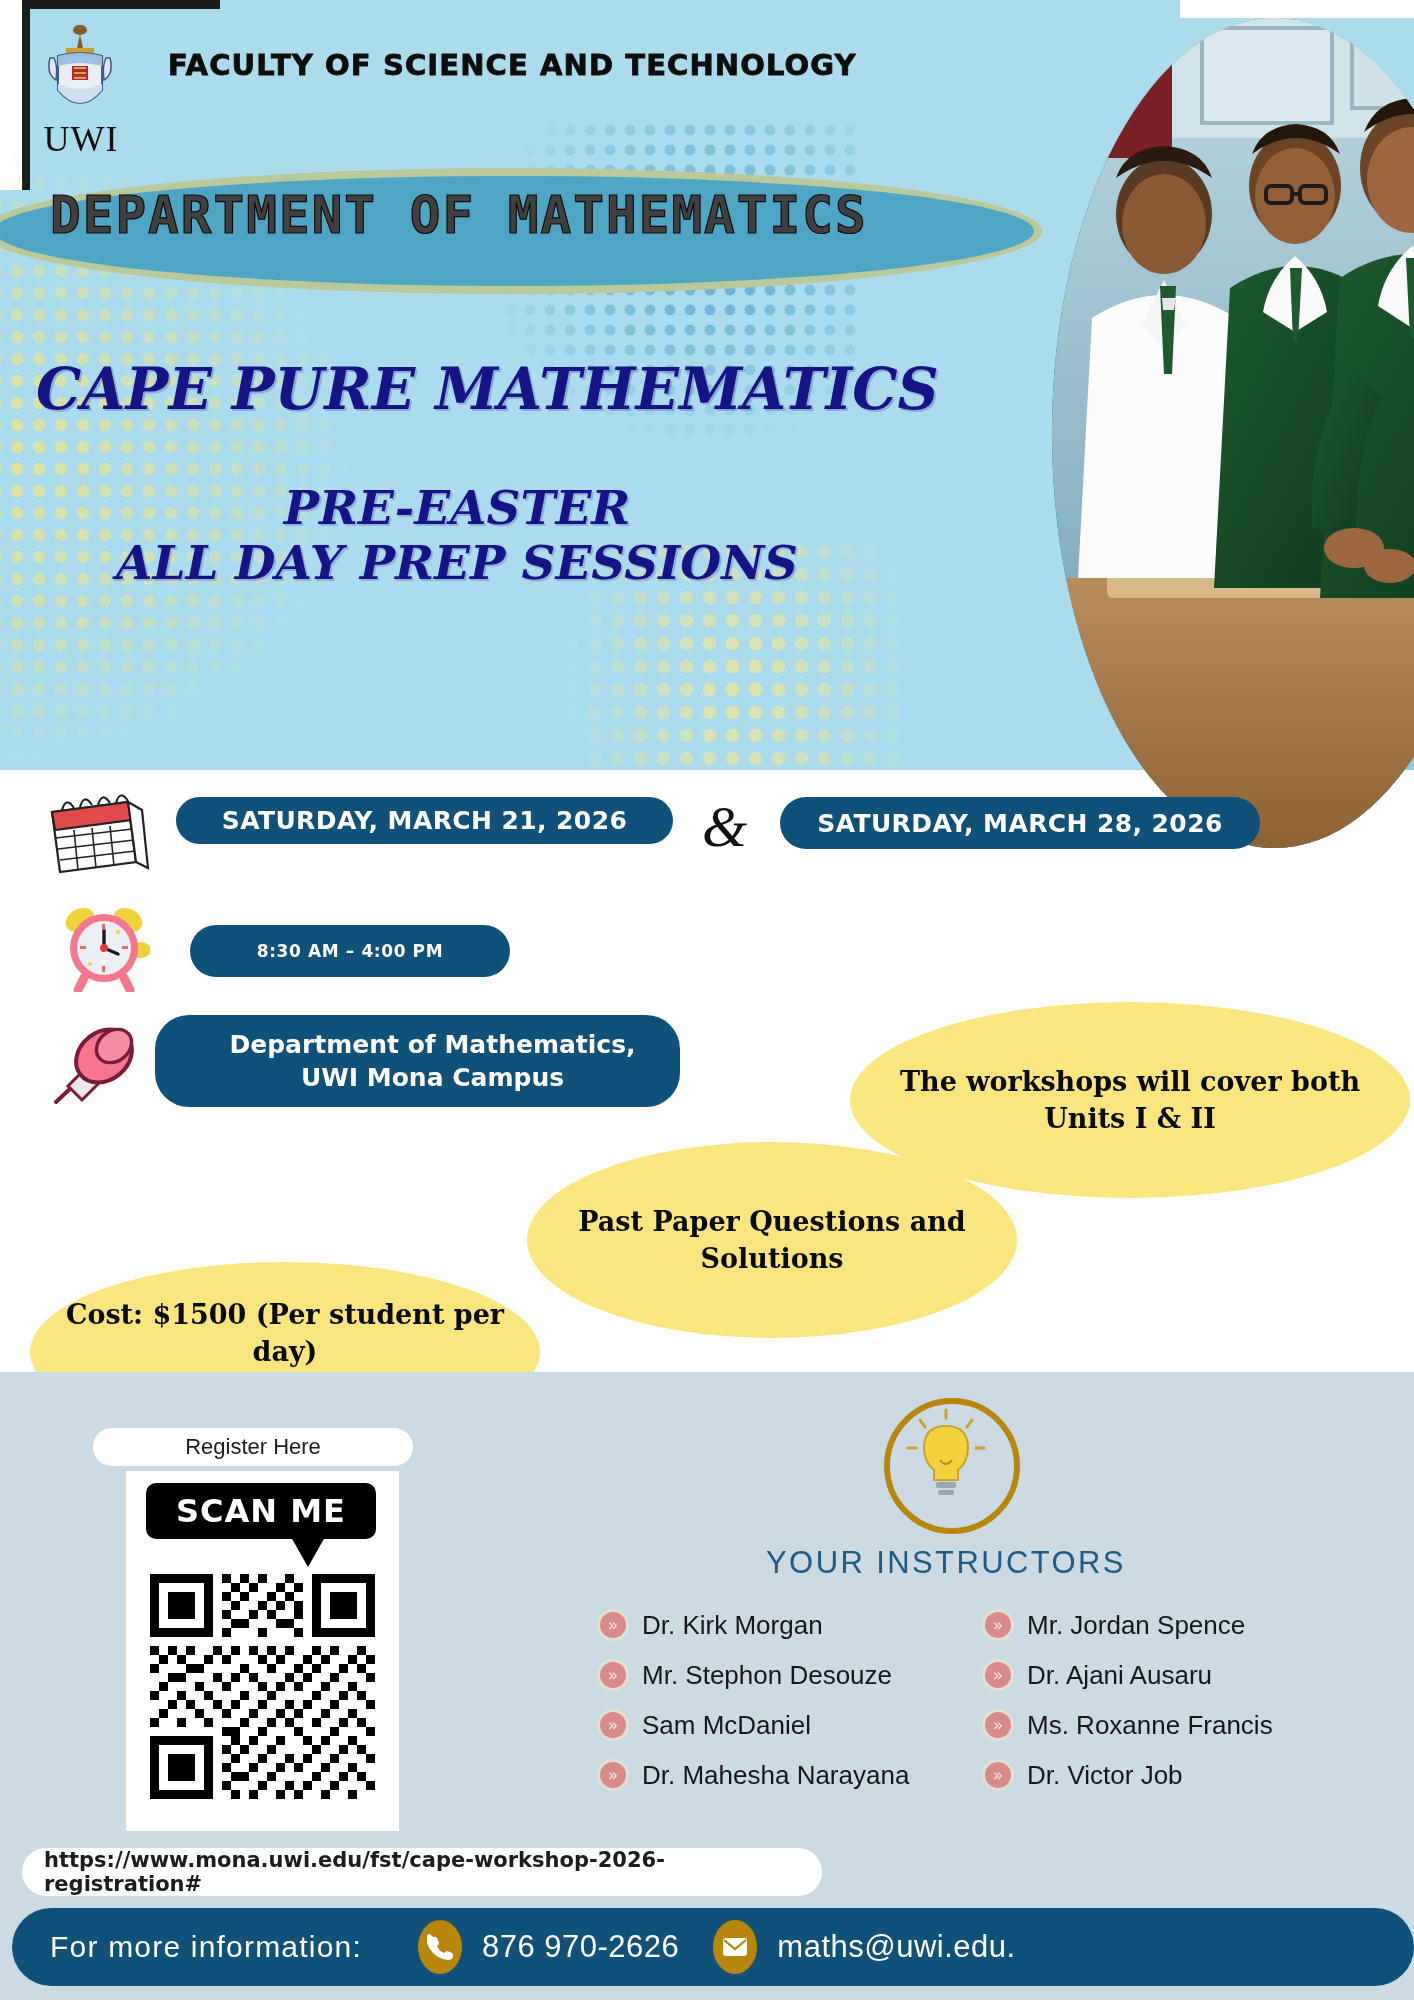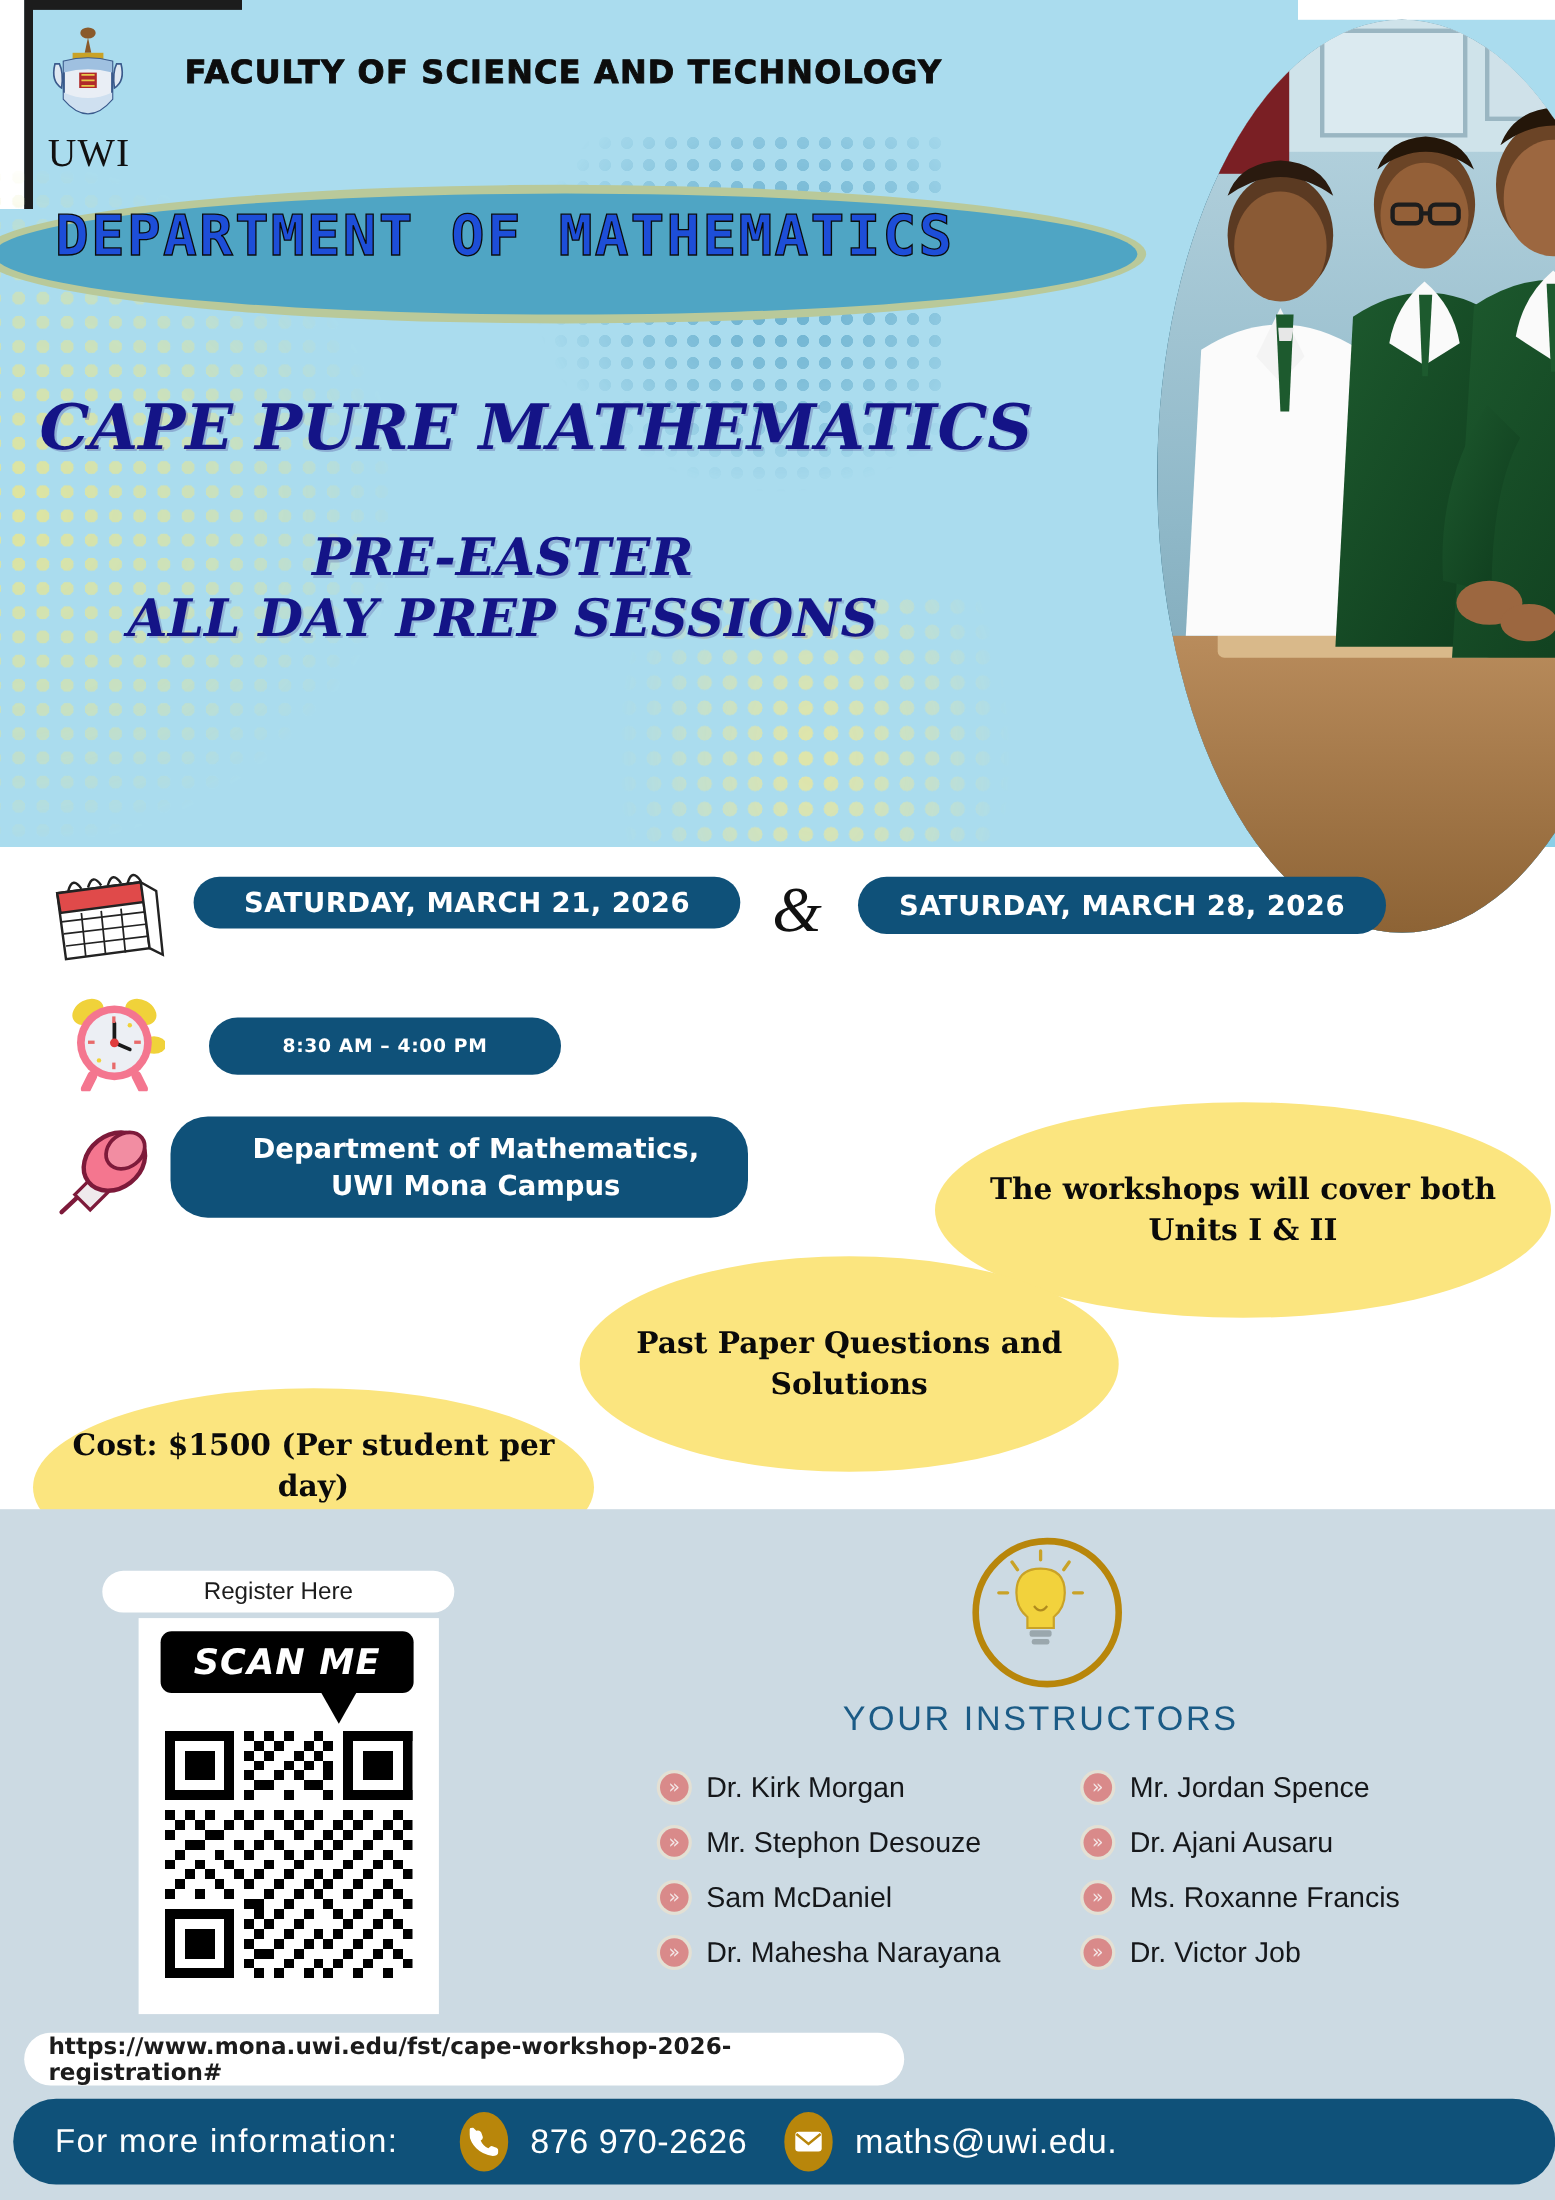--- a/index.html
+++ b/index.html
@@ -87,21 +87,21 @@
 
   .faculty-line{
     position:absolute;left:168px;top:48px;
     font-family:"DejaVu Sans",sans-serif;
     font-weight:700;font-size:29px;letter-spacing:1.1px;color:#0d0d0d;
     -webkit-text-stroke:.8px #0d0d0d;
   }
   .dept-line{
     position:absolute;left:50px;top:186px;
     font-family:"DejaVu Sans Mono","Liberation Mono",monospace;
-    font-weight:700;font-size:51px;letter-spacing:2px;color:#1d4ed8;
+    font-weight:700;font-size:51px;letter-spacing:2px;color:#404040;
     -webkit-text-stroke:1.2px #0b0b0b;
   }
 
   .main-title{
     position:absolute;left:36px;top:355px;
     font-family:"DejaVu Serif",serif;
     font-weight:700;font-style:italic;font-size:57px;letter-spacing:0px;
     color:#141487;text-shadow:2px 2px 0 rgba(90,90,160,.35);
     white-space:nowrap;
   }
@@ -167,21 +167,21 @@
     font-size:22px;color:#1c1c1c;font-family:"Liberation Sans",sans-serif;
   }
   .qr-card{
     position:absolute;left:126px;top:1471px;width:273px;height:360px;background:#fff;
   }
   .scanme{
     position:absolute;left:20px;top:12px;width:230px;height:56px;background:#000;border-radius:10px;
     display:flex;align-items:center;justify-content:center;
   }
   .scanme span{
-    color:#fff;font-family:"DejaVu Sans",sans-serif;font-weight:700;font-size:32px;letter-spacing:1px;font-style:italic;
+    color:#fff;font-family:"DejaVu Sans",sans-serif;font-weight:700;font-size:32px;letter-spacing:1px;
   }
   .scanme-tail{
     position:absolute;left:165px;top:66px;width:0;height:0;
     border-left:17px solid transparent;border-right:17px solid transparent;border-top:30px solid #000;
   }
   .qr-box{position:absolute;left:24px;top:90px;width:225px;height:250px;}
 
   .url-pill{
     position:absolute;left:22px;top:1848px;width:800px;height:48px;background:#fff;border-radius:24px;
     display:flex;align-items:center;padding-left:22px;box-sizing:border-box;

